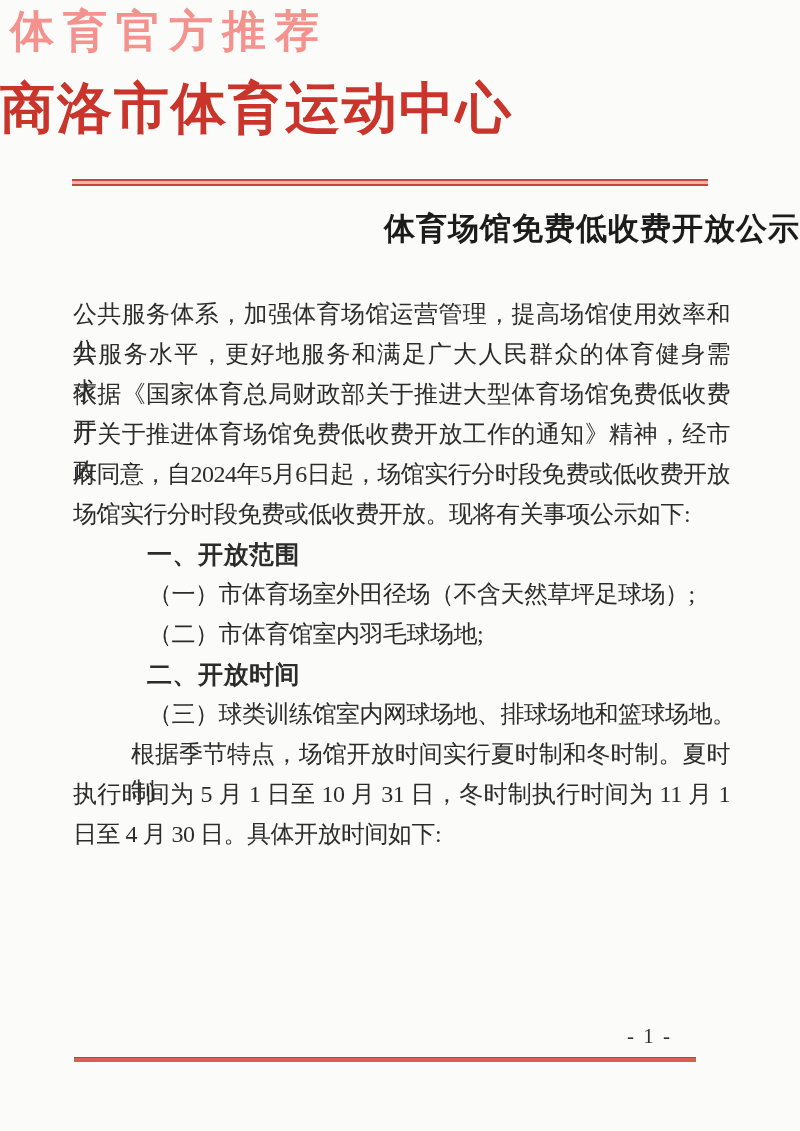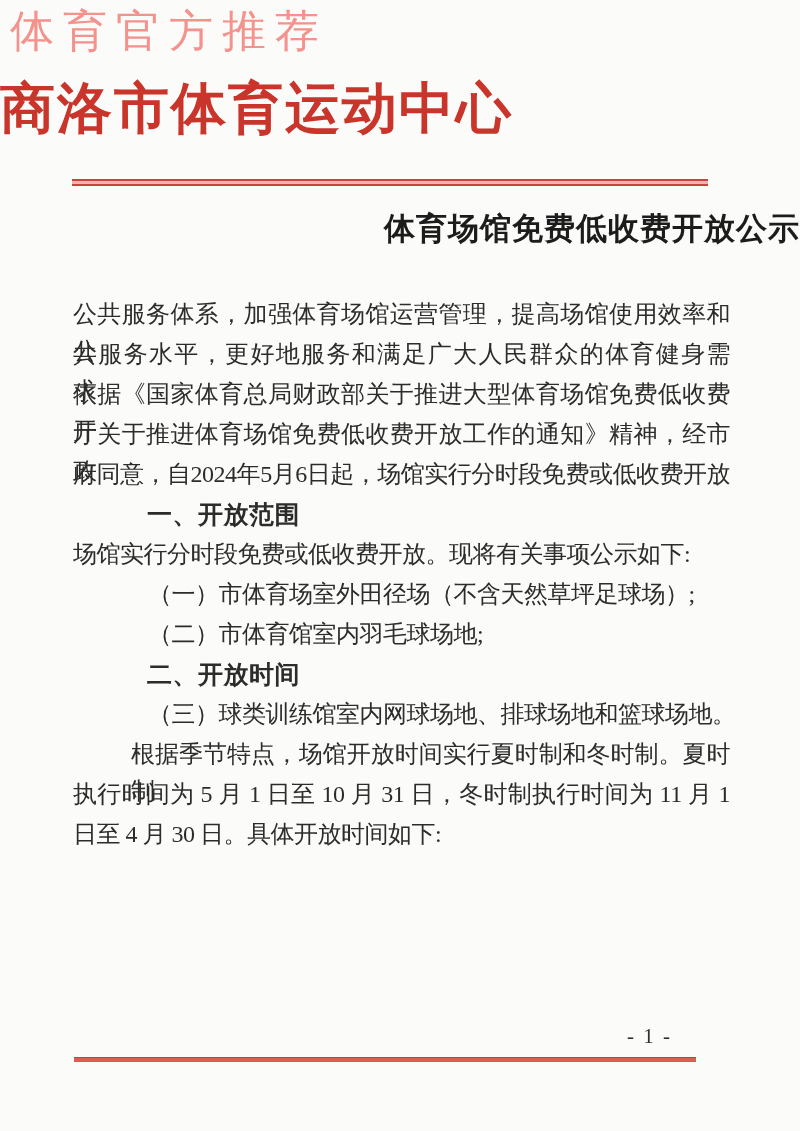--- a/index.html
+++ b/index.html
@@ -21,21 +21,21 @@
     background:var(--paper);
     overflow:hidden;
     font-family:"Liberation Serif","DejaVu Serif",serif;
   }
   .watermark{
     position:absolute;
     top:2px;left:10px;
     font-size:44px;
     letter-spacing:9px;
     color:var(--watermark-pink);
-    font-weight:400;
+    font-weight:700;
     white-space:nowrap;
   }
   .letterhead-title{
     position:absolute;
     top:72px;left:0;
     width:100%;
     text-align:left;
     font-size:55px;
     font-weight:700;
     letter-spacing:2px;
@@ -118,22 +118,22 @@
   <div class="letterhead-rule"></div>
 
   <h1 class="notice-heading">体育场馆免费低收费开放公示</h1>
 
   <div class="body">
       <div class="line p j">公共服务体系，加强体育场馆运营管理，提高场馆使用效率和公</div>
       <div class="line p j">共服务水平，更好地服务和满足广大人民群众的体育健身需求，</div>
       <div class="line p j">依据《国家体育总局财政部关于推进大型体育场馆免费低收费开</div>
       <div class="line p j">厅关于推进体育场馆免费低收费开放工作的通知》精神，经市政</div>
       <div class="line p j">府同意，自2024年5月6日起，场馆实行分时段免费或低收费开放</div>
+      <div class="line p">场馆实行分时段免费或低收费开放。现将有关事项公示如下:</div>
       <div class="line h">一、开放范围</div>
-      <div class="line p">场馆实行分时段免费或低收费开放。现将有关事项公示如下:</div>
       <div class="line item">（一）市体育场室外田径场（不含天然草坪足球场）;</div>
       <div class="line item">（二）市体育馆室内羽毛球场地;</div>
       <div class="line h">二、开放时间</div>
       <div class="line item">（三）球类训练馆室内网球场地、排球场地和篮球场地。</div>
       <div class="line pf j">根据季节特点，场馆开放时间实行夏时制和冬时制。夏时制</div>
       <div class="line p j">执行时间为 5 月 1 日至 10 月 31 日，冬时制执行时间为 11 月 1</div>
       <div class="line p">日至 4 月 30 日。具体开放时间如下:</div>
     </div>
 
   <div class="page-number">- 1 -</div>

